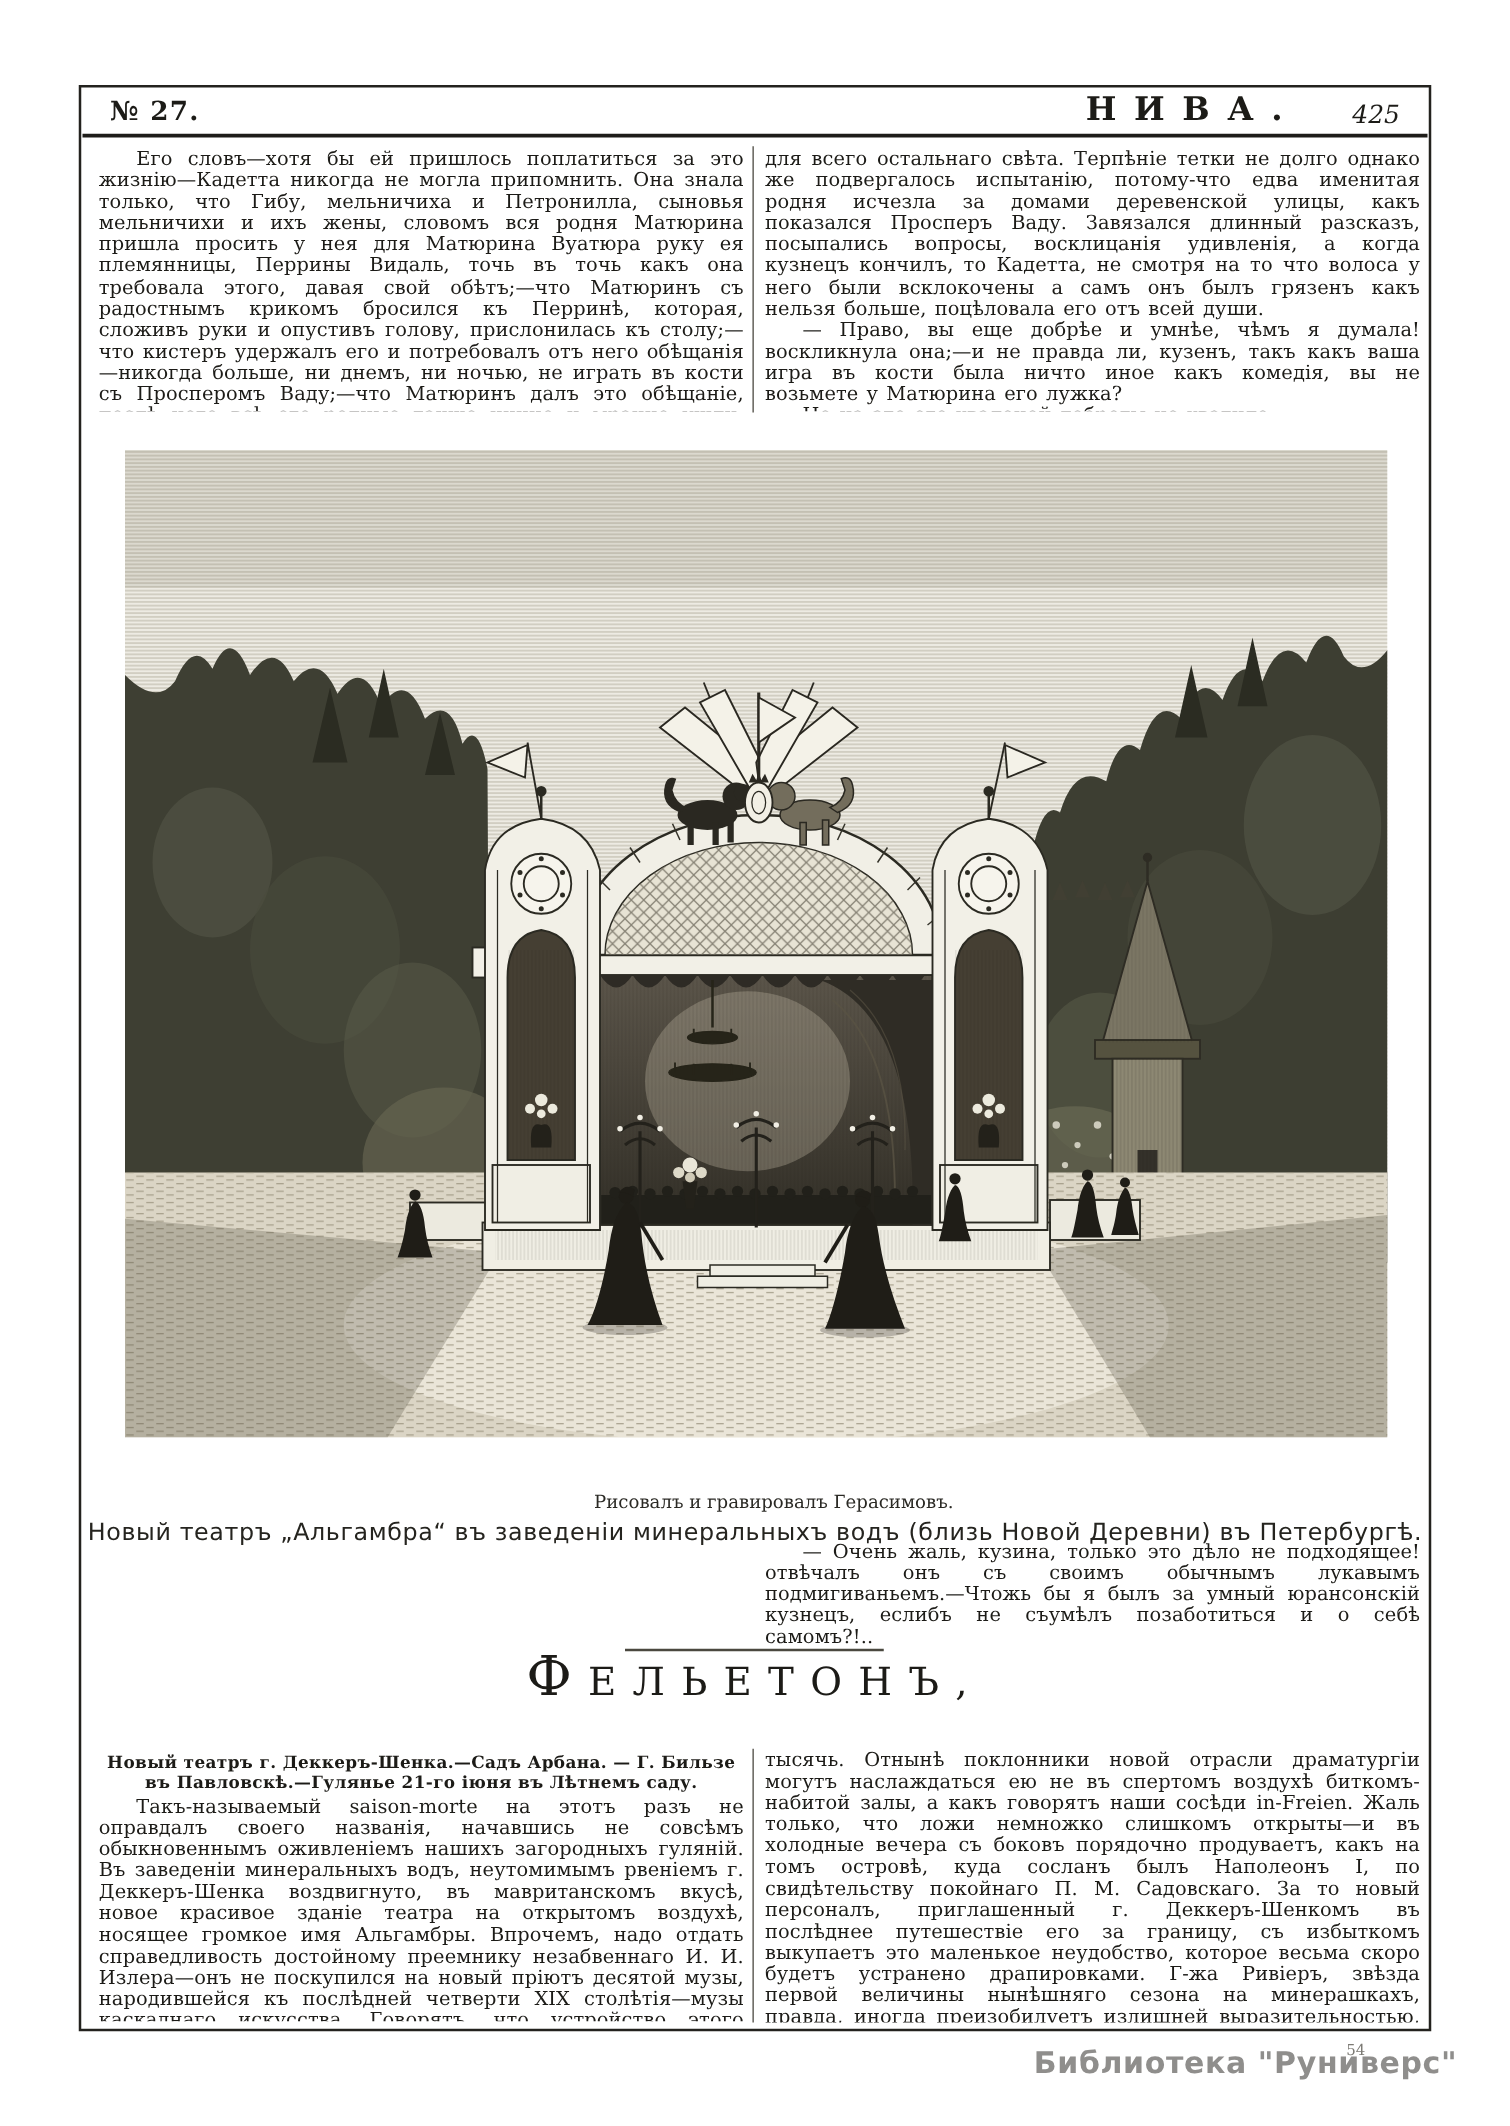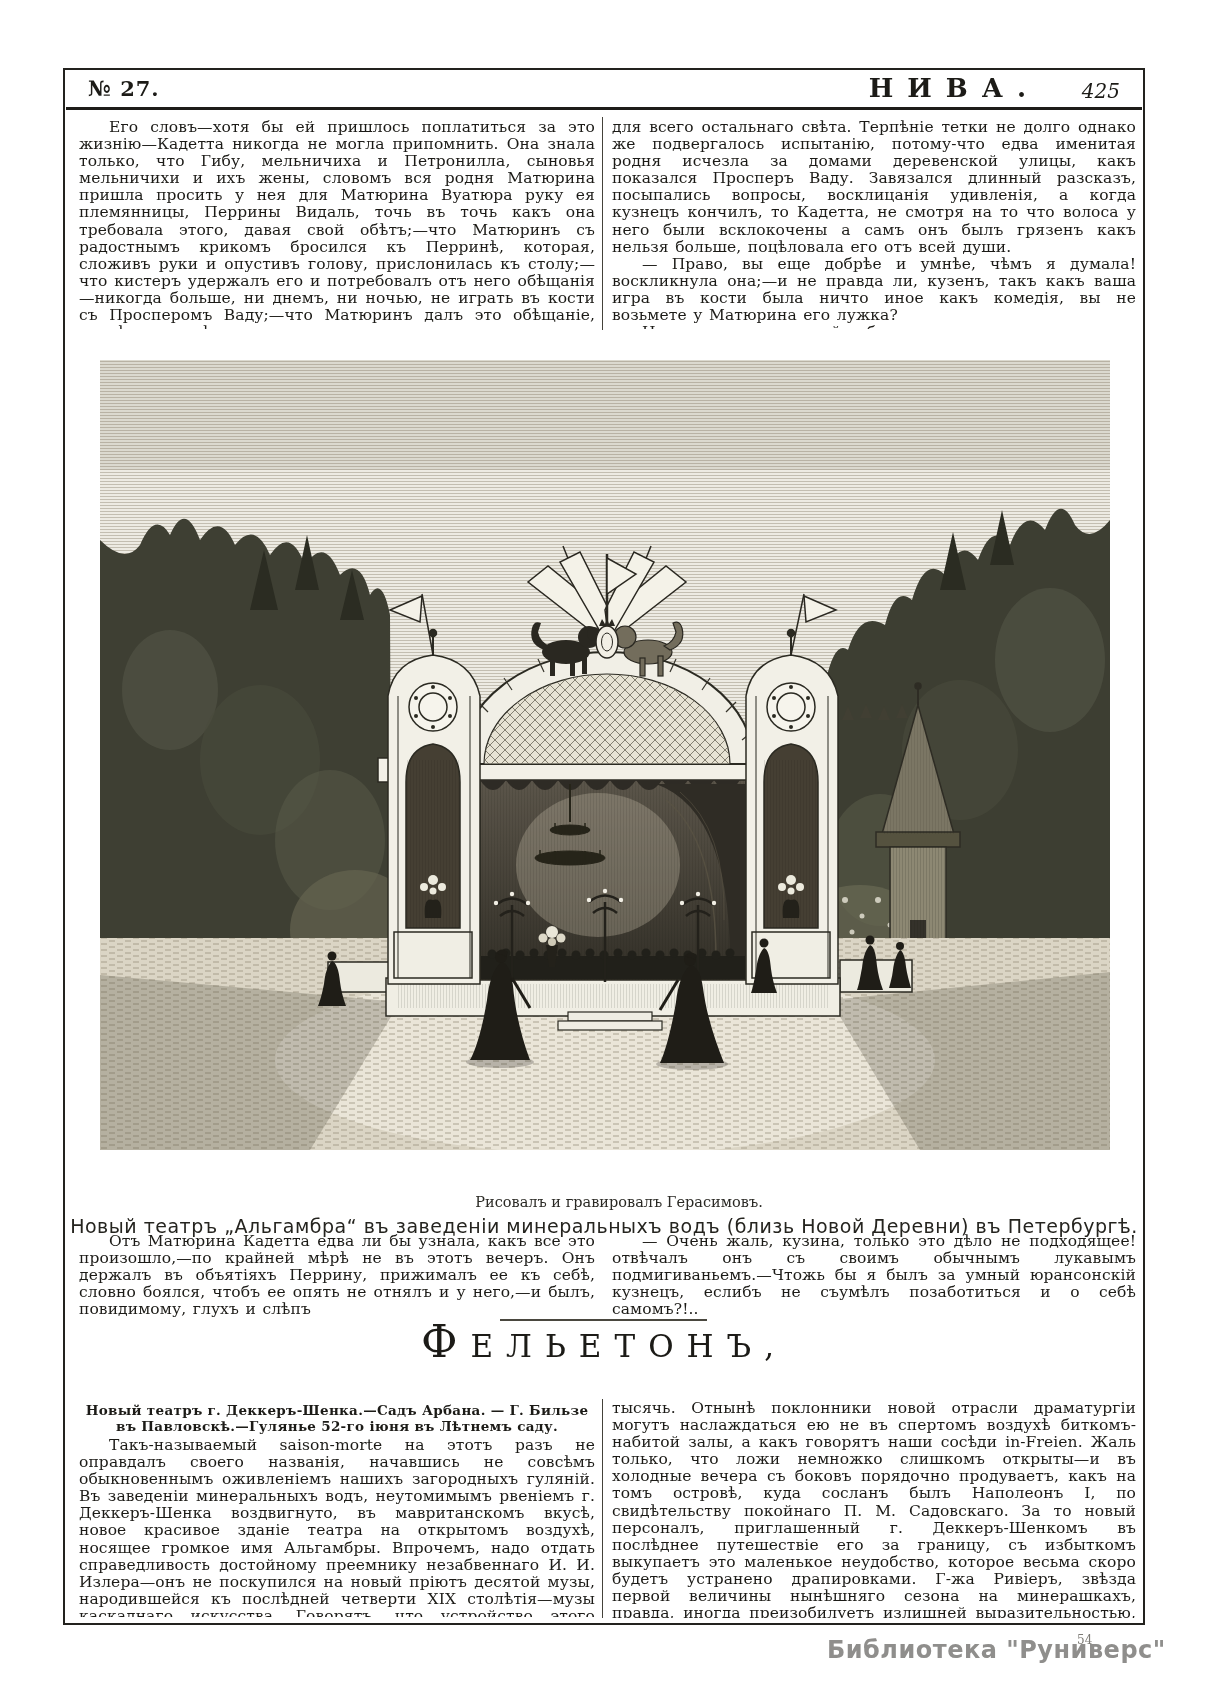--- a/index.html
+++ b/index.html
@@ -365,31 +365,28 @@
 
         <circle cx="664" cy="583" r="4.5"></circle>
         <path d="M664,588 C659,593 657,602 656,611 C654,621 653,628 651,633 L677,633 C674,625 672,617 671,609 C670,597 668,589 664,588 Z"></path>
       </g>
     </svg>
   </div>
 
   <div class="caption">Новый театръ „Альгамбра“ въ заведеніи минеральныхъ водъ (близь Новой Деревни) въ Петербургѣ.</div>
   <div class="credit">Рисовалъ и гравировалъ Герасимовъ.</div>
 
-  <div class="col ml">
-    <p>Отъ Матюрина Кадетта едва ли бы узнала, какъ все это произошло,—по крайней мѣрѣ не въ этотъ вечеръ. Онъ держалъ въ объятіяхъ Перрину, прижималъ ее къ себѣ, словно боялся, чтобъ ее опять не отнялъ и у него,—и былъ, повидимому, глухъ и слѣпъ</p>
-  </div>
   <div class="col mr">
     <p>— Очень жаль, кузина, только это дѣло не подходящее! отвѣчалъ онъ съ своимъ обычнымъ лукавымъ подмигиваньемъ.—Чтожь бы я былъ за умный юрансонскій кузнецъ, еслибъ не съумѣлъ позаботиться и о себѣ самомъ?!..</p>
   </div>
 
   <div class="midrule"></div>
 
   <h2 class="feuilleton-title">ФЕЛЬЕТОНЪ,</h2>
-  <div class="subtitle">Новый театръ г. Деккеръ-Шенка.—Садъ Арбана. — Г. Бильзе въ Павловскѣ.—Гулянье 52-го іюня въ Лѣтнемъ саду.</div>
+  <div class="subtitle">Новый театръ г. Деккеръ-Шенка.—Садъ Арбана. — Г. Бильзе въ Павловскѣ.—Гулянье 21-го іюня въ Лѣтнемъ саду.</div>
 
   <div class="col fl">
     <p>Такъ-называемый saison-morte на этотъ разъ не оправдалъ своего названія, начавшись не совсѣмъ обыкновеннымъ оживленіемъ нашихъ загородныхъ гуляній. Въ заведеніи минеральныхъ водъ, неутомимымъ рвеніемъ г. Деккеръ-Шенка воздвигнуто, въ мавританскомъ вкусѣ, новое красивое зданіе театра на открытомъ воздухѣ, носящее громкое имя Альгамбры. Впрочемъ, надо отдать справедливость достойному преемнику незабвеннаго И. И. Излера—онъ не поскупился на новый пріютъ десятой музы, народившейся къ послѣдней четверти XIX столѣтія—музы каскаднаго искусства. Говорятъ, что устройство этого театра, изображеннаго на прилагаемомъ рисункѣ, обошлось г. Деккеръ-Шенку около 11-ти</p>
   </div>
   <div class="vrule r2"></div>
   <div class="col fr">
     <p class="noindent">тысячь. Отнынѣ поклонники новой отрасли драматургіи могутъ наслаждаться ею не въ спертомъ воздухѣ биткомъ-набитой залы, а какъ говорятъ наши сосѣди in-Freien. Жаль только, что ложи немножко слишкомъ открыты—и въ холодные вечера съ боковъ порядочно продуваетъ, какъ на томъ островѣ, куда сосланъ былъ Наполеонъ I, по свидѣтельству покойнаго П. М. Садовскаго. За то новый персоналъ, приглашенный г. Деккеръ-Шенкомъ въ послѣднее путешествіе его за границу, съ избыткомъ выкупаетъ это маленькое неудобство, которое весьма скоро будетъ устранено драпировками. Г-жа Ривіеръ, звѣзда первой величины нынѣшняго сезона на минерашкахъ, правда, иногда преизобилуетъ излишней выразительностью, но что дѣлать—вѣроятно ей давно уже не приходилось слышать пансіонской фразы: «pas tant de sel, pas</p>
   </div>
 
   <div class="watermark">Библиотека "Руниверс"</div>

